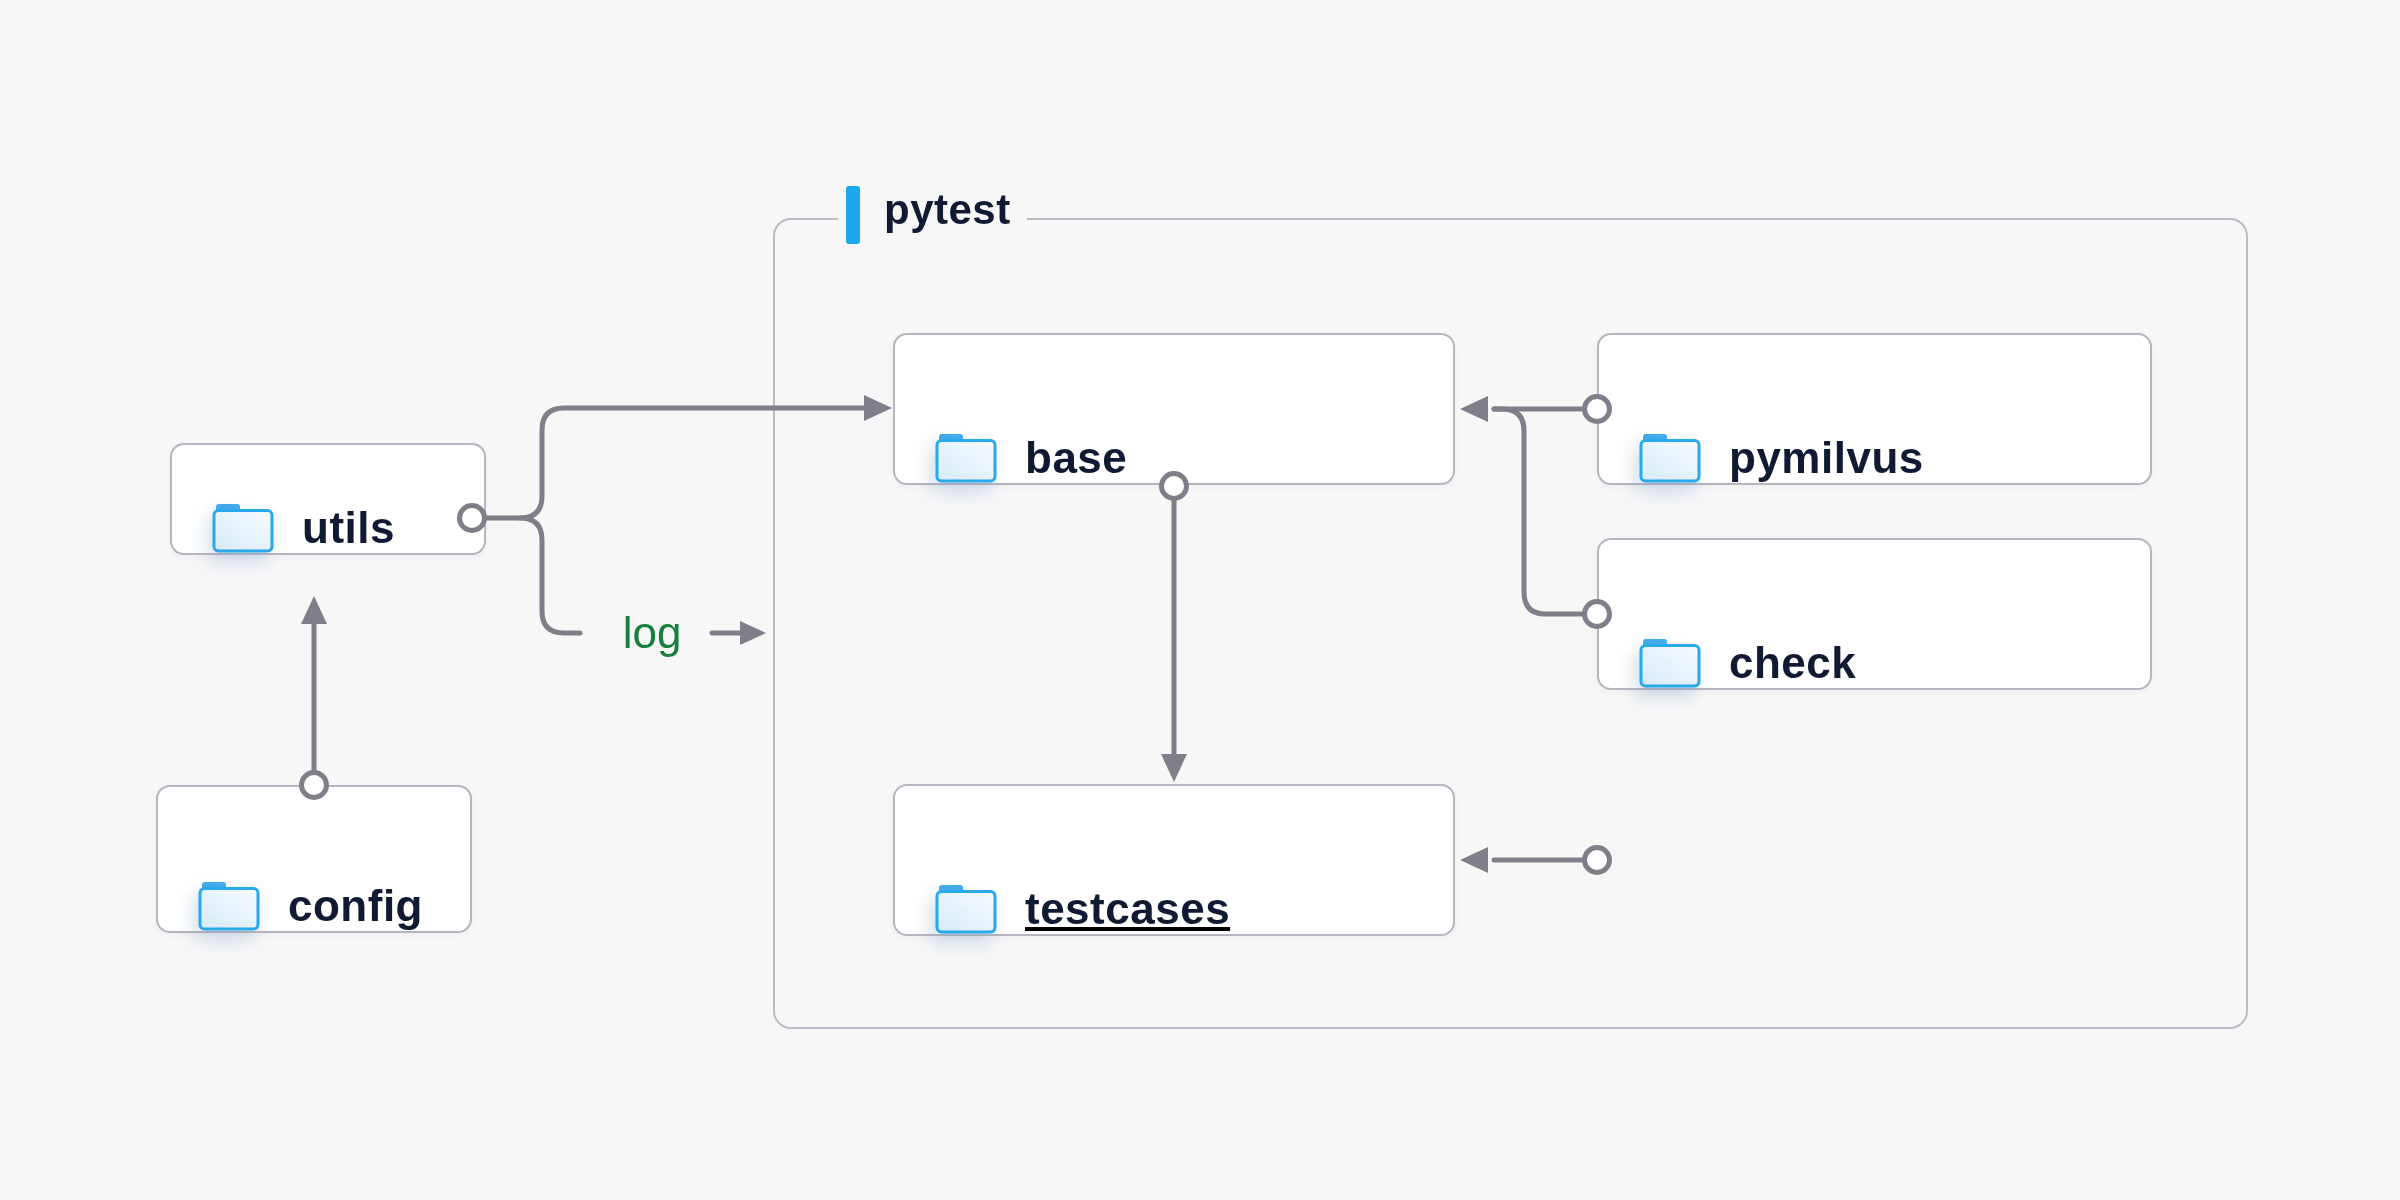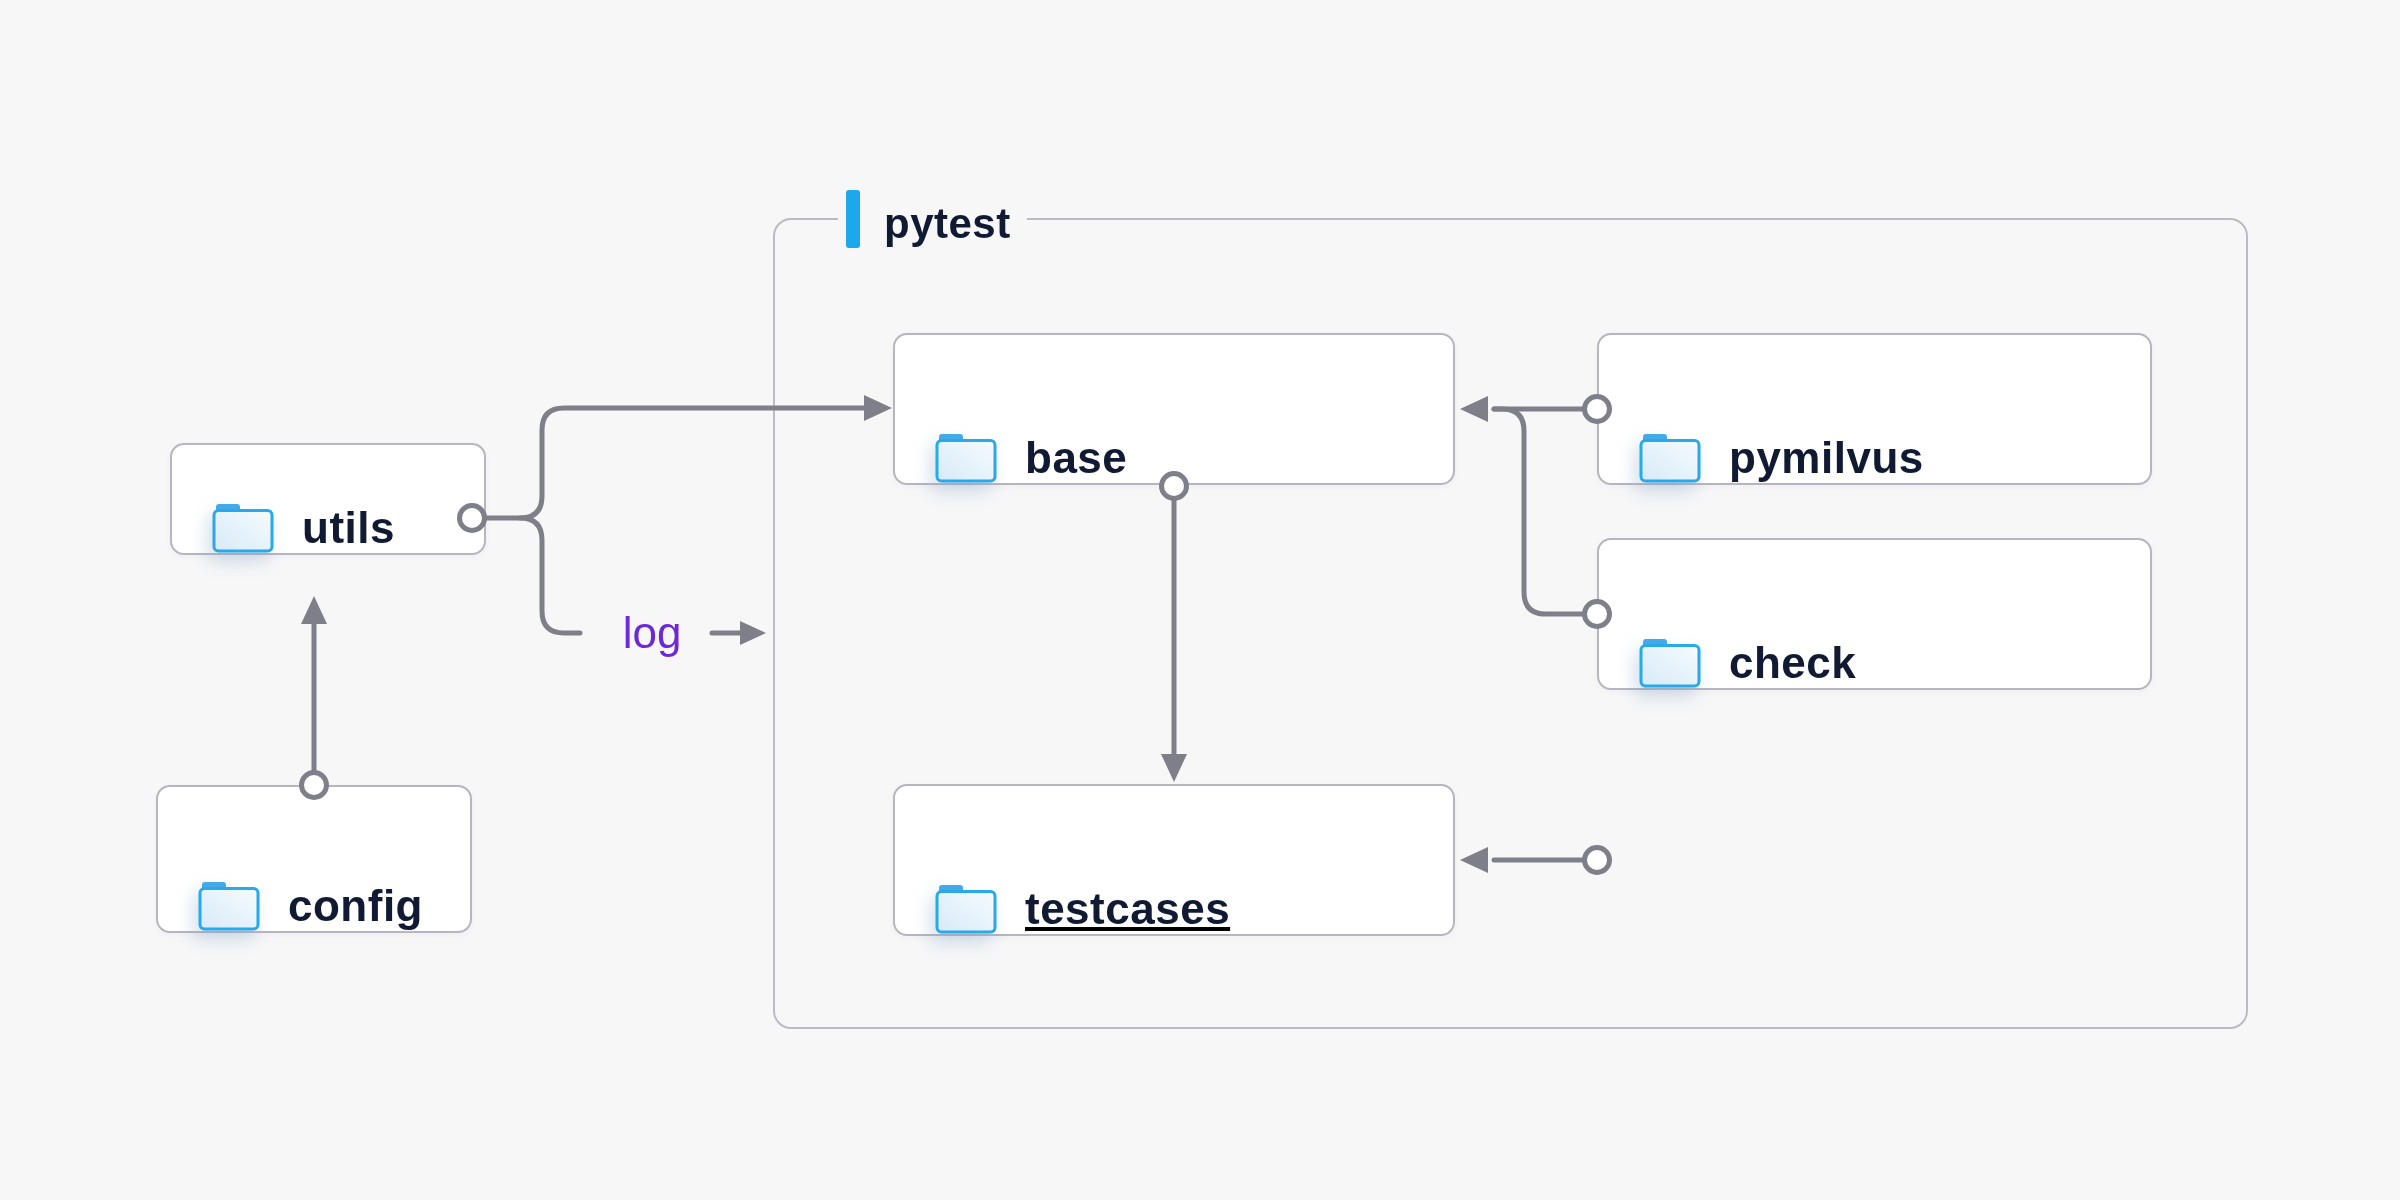--- a/index.html
+++ b/index.html
@@ -19,21 +19,21 @@
     left:773px;top:218px;width:1475px;height:811px;
     border:2px solid #bcbac4;
     border-radius:18px;
     background:transparent;
     box-sizing:border-box;
     z-index:1;
   }
   .group-label{
     position:absolute;
     left:838px;top:186px;height:62px;
-    display:flex;align-items:flex-end;
+    display:flex;align-items:flex-start;
     gap:24px;
     padding:0 16px 0 8px;
     background:#f7f7f8;
     z-index:2;
   }
   .group-label .bar{
     width:14px;height:58px;
     border-radius:3px;
     background:#1ba8ec;
   }
@@ -73,21 +73,21 @@
   #n-pymilvus {left:1597px;top:333px;width:555px;height:152px;}
   #n-check    {left:1597px;top:538px;width:555px;height:152px;}
   #n-common   {left:1597px;top:784px;width:555px;height:152px;}
 
   
   .edge-label{
     position:absolute;
     left:588px;top:604px;width:128px;height:58px;
     line-height:58px;text-align:center;
     font-size:44px;font-weight:500;
-    color:#6d28d9;
+    color:#15803d;
     z-index:2;
   }
 
   
   svg.wires{
     position:absolute;left:0;top:0;width:2400px;height:1200px;
     z-index:3;
     pointer-events:none;
   }
   .wire{stroke:#7f7f8a;stroke-width:5;fill:none;stroke-linecap:round;stroke-linejoin:round;}

